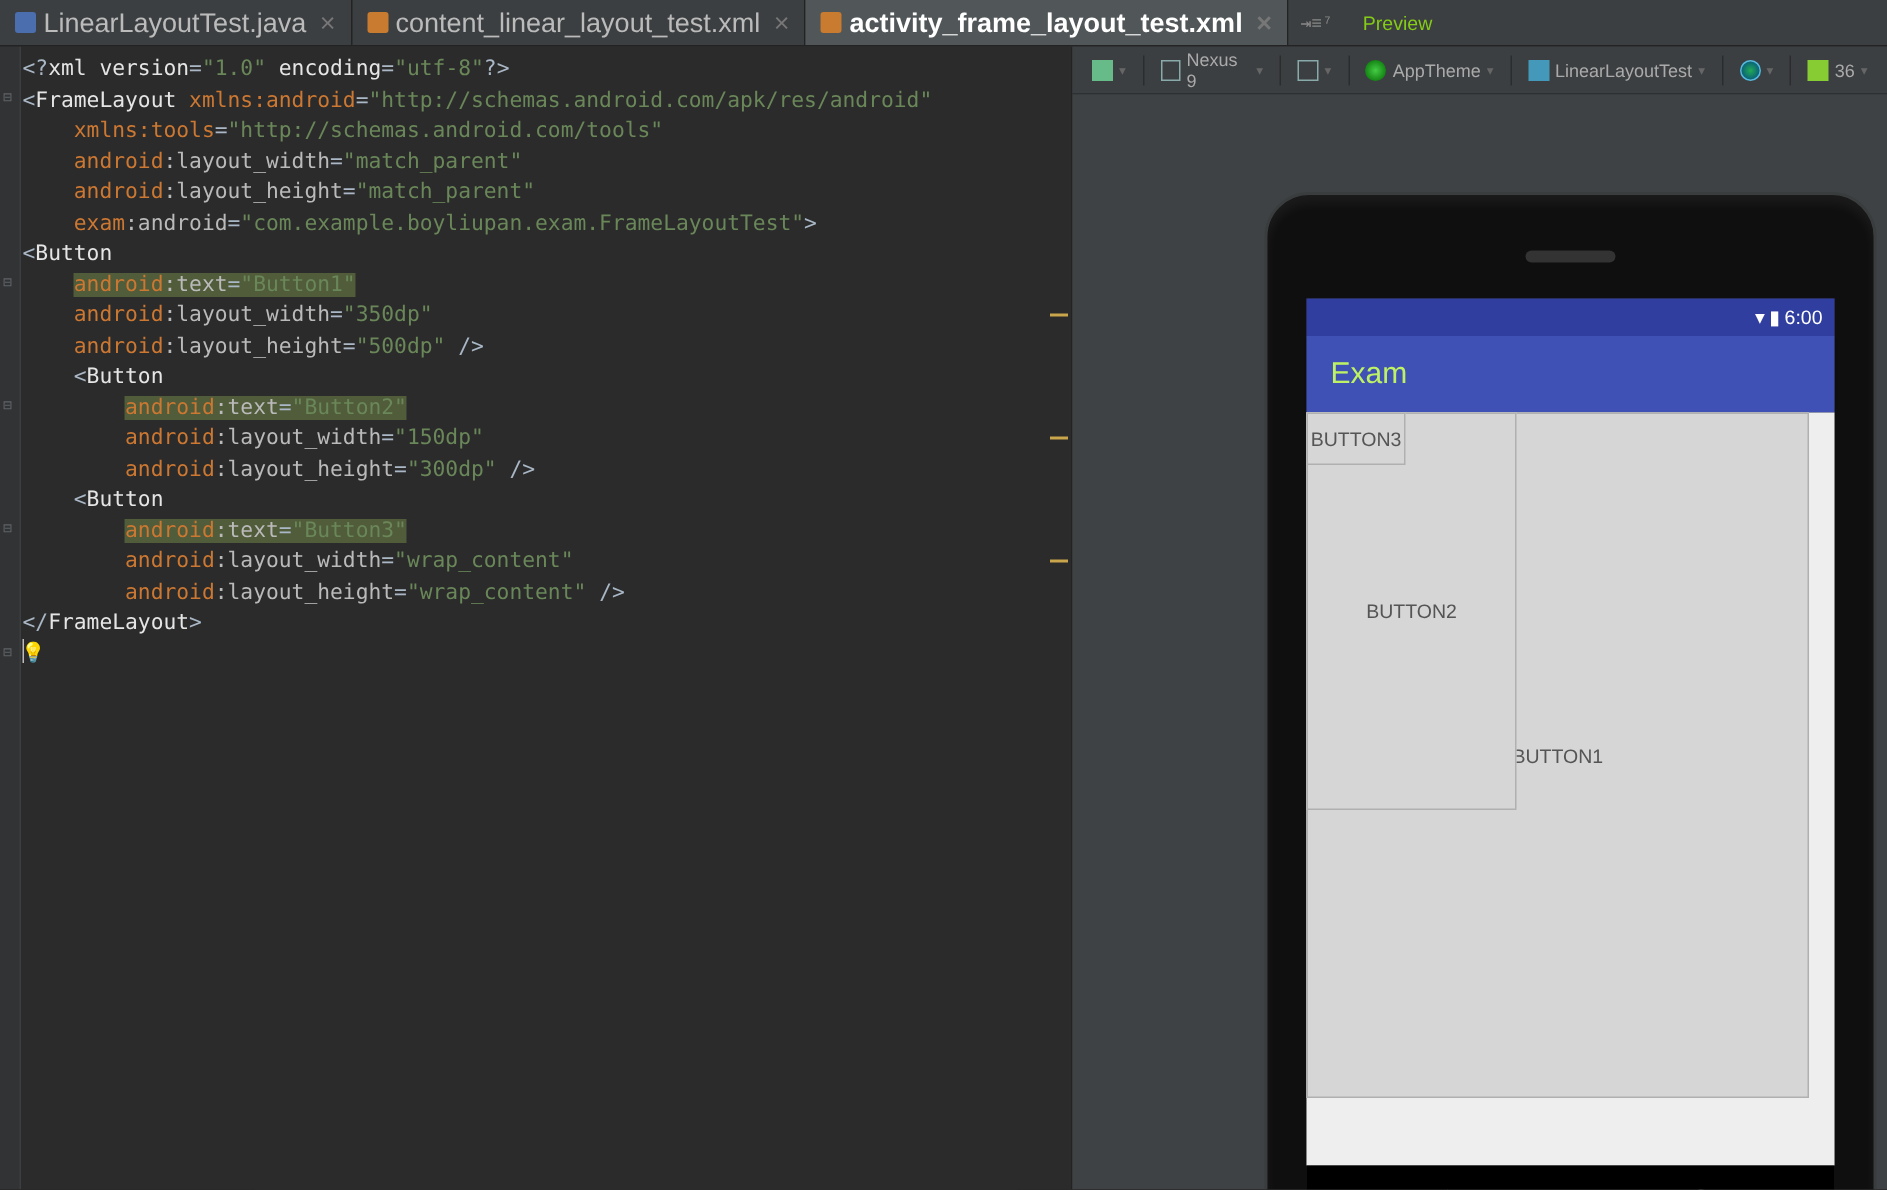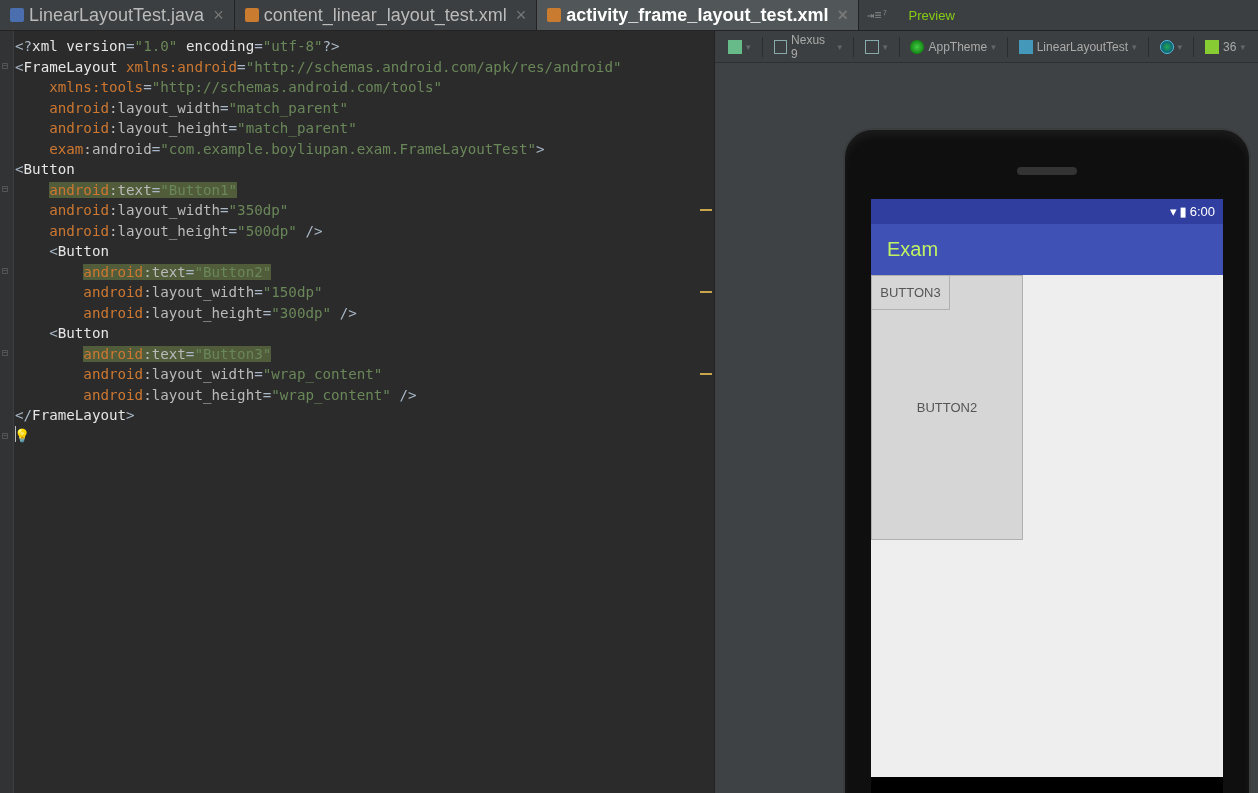--- a/index.html
+++ b/index.html
@@ -169,24 +169,27 @@
           <div class="screen">
             <div class="statusbar">
               <span>▾</span>
               <span>▮</span>
               <span>6:00</span>
             </div>
             <div class="appbar">
               <span>Exam</span>
             </div>
             <div class="app-content">
-              <div class="fl-btn" style="left:0;top:0;width:152px;height:265px;">
+              <div class="fl-btn" style="left:0;top:0;width:335px;height:457px;">
+                  <span style="position:absolute;left:50%;top:50%;transform:translate(-50%,-50%);">BUTTON1</span>
+                </div>
+              <div class="fl-btn" style="left:0;top:0;width:140px;height:265px;">
                   <span>BUTTON2</span>
                 </div>
-              <div class="fl-btn" style="left:0;top:0;width:79px;height:35px;">
+              <div class="fl-btn" style="left:0;top:0;width:66px;height:35px;">
                   <span>BUTTON3</span>
                 </div>
             </div>
             <div class="navbar">
               <div class="nb tri"></div>
               <div class="nb cir"></div>
 
             </div>
           </div>
         </div>

